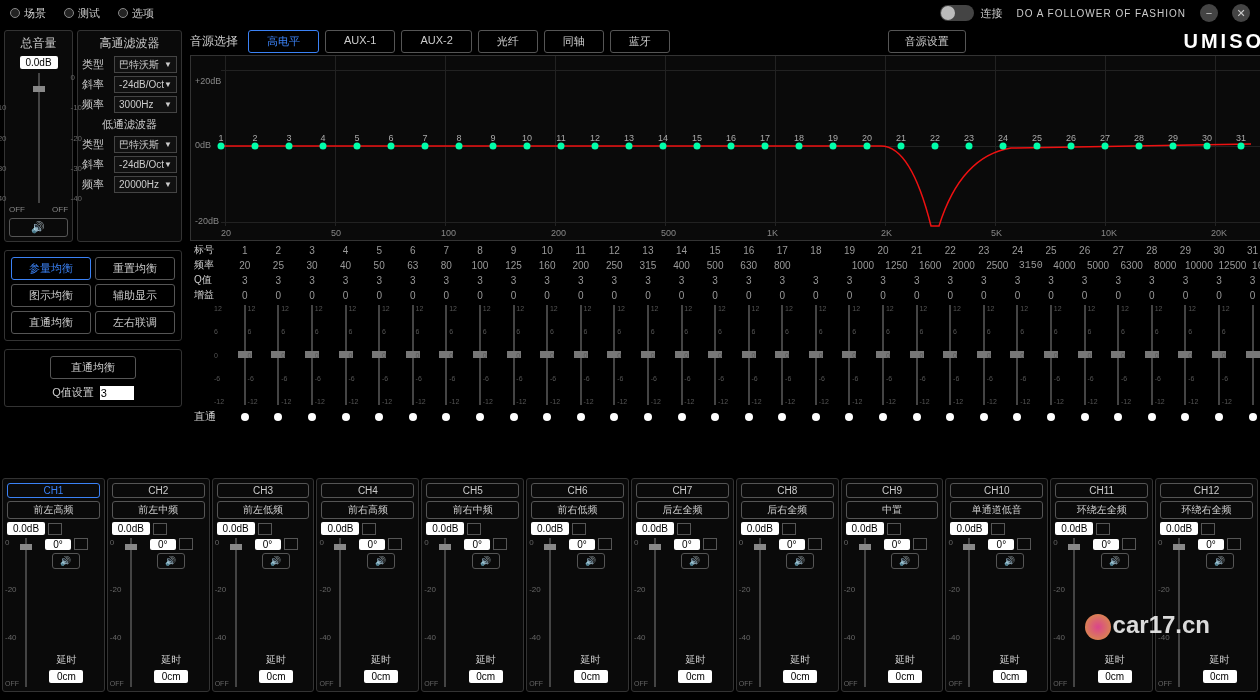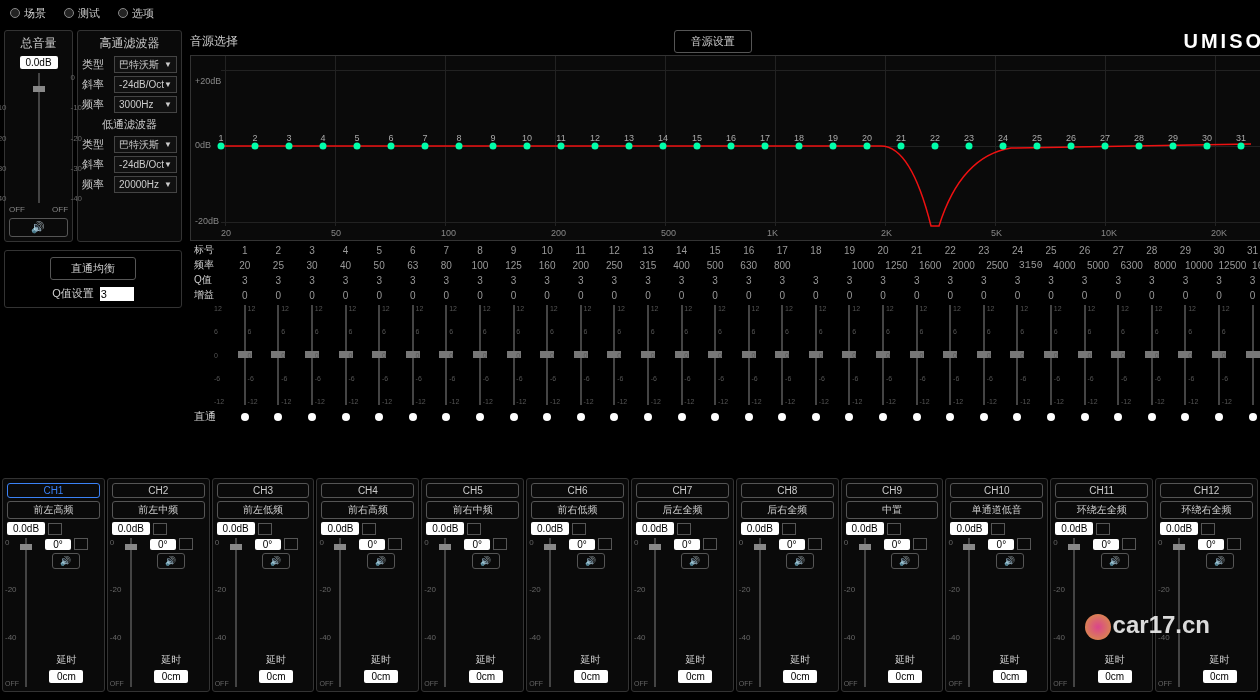--- a/index.html
+++ b/index.html
@@ -91,20 +91,29 @@
       <span>场景</span>
     </div>
   <div class="top-item">
       <span class="radio-dot"></span>
       <span>测试</span>
     </div>
   <div class="top-item">
       <span class="radio-dot"></span>
       <span>选项</span>
     </div>
+  <div class="top-right">
+    <div style="display:flex;align-items:center;gap:6px">
+        <div class="toggle"></div>
+        <span>连接</span>
+      </div>
+    <span style="font-size:10px;letter-spacing:1px">DO A FOLLOWER OF FASHION</span>
+    <div class="icon-btn">−</div>
+    <div class="icon-btn">✕</div>
+  </div>
 </div>
 
 <div class="main">
   <div style="width:186px;display:flex;flex-direction:column">
     <div class="left-panel">
       <div class="vol-col panel-box">
         <div class="panel-title">总音量</div>
         <div class="num-box">0.0dB</div>
         <div class="vslider-sm">
           <div class="tick-col tick-l">
@@ -171,32 +180,48 @@
           </div>
         <div class="filter-row">
             <span class="filter-lbl">频率</span>
             <div class="select">
               <span>20000Hz</span>
               <span class="arr">▼</span>
             </div>
           </div>
       </div>
     </div>
+    <div class="mode-panel">
+      <div class="mode-btn active">参量均衡</div>
+      <div class="mode-btn">重置均衡</div>
+      <div class="mode-btn">图示均衡</div>
+      <div class="mode-btn">辅助显示</div>
+      <div class="mode-btn">直通均衡</div>
+      <div class="mode-btn">左右联调</div>
+    </div>
     <div class="delay-panel">
       <div class="mode-btn" style="display:inline-block;padding:3px 20px">直通均衡</div>
       <div class="qset">
           <span>Q值设置</span>
           <input value="3" style="">
         </div>
     </div>
   </div>
 
   <div class="right-panel">
     <div class="source-bar">
       <span class="src-lbl">音源选择</span>
+      <div id="src-btns" style="display:flex;gap:6px">
+          <div class="src-btn active">高电平</div>
+          <div class="src-btn">AUX-1</div>
+          <div class="src-btn">AUX-2</div>
+          <div class="src-btn">光纤</div>
+          <div class="src-btn">同轴</div>
+          <div class="src-btn">蓝牙</div>
+        </div>
       <div class="src-set">音源设置</div>
       <div class="brand">UMISOUND</div>
     </div>
 
     <div class="eq-graph">
       <span class="y-lbl" style="top:20px">+20dB</span>
       <span class="y-lbl" style="top:84px">0dB</span>
       <span class="y-lbl" style="top:160px">-20dB</span>
       <div class="grid-h" style="top:14px"></div>
         <div class="grid-h" style="top:90px"></div>

